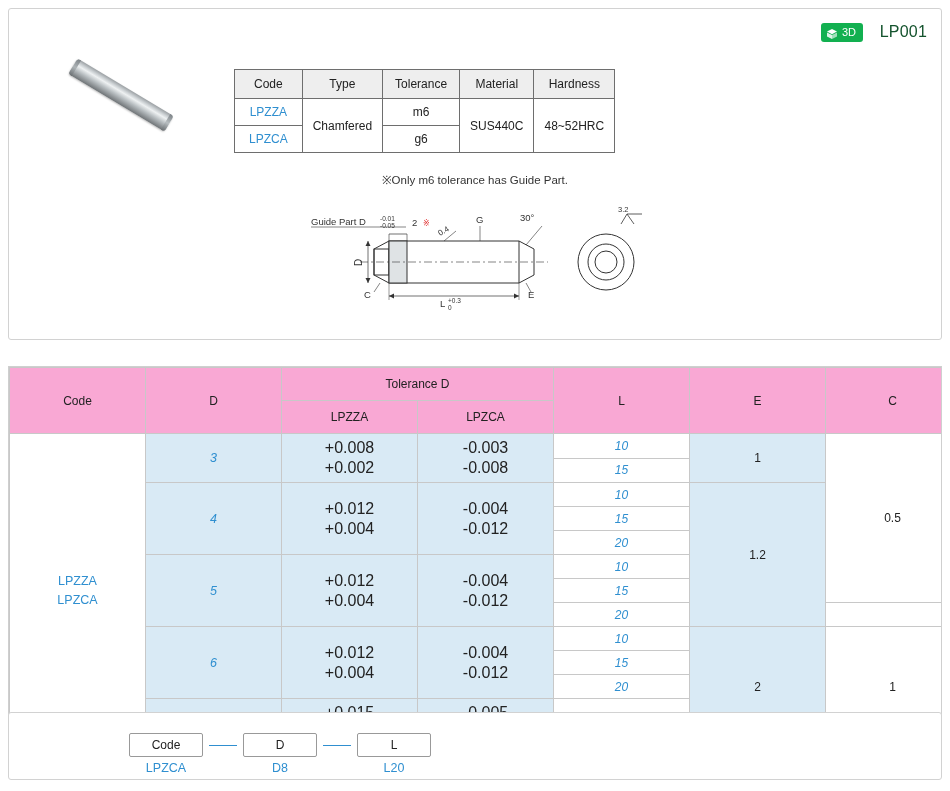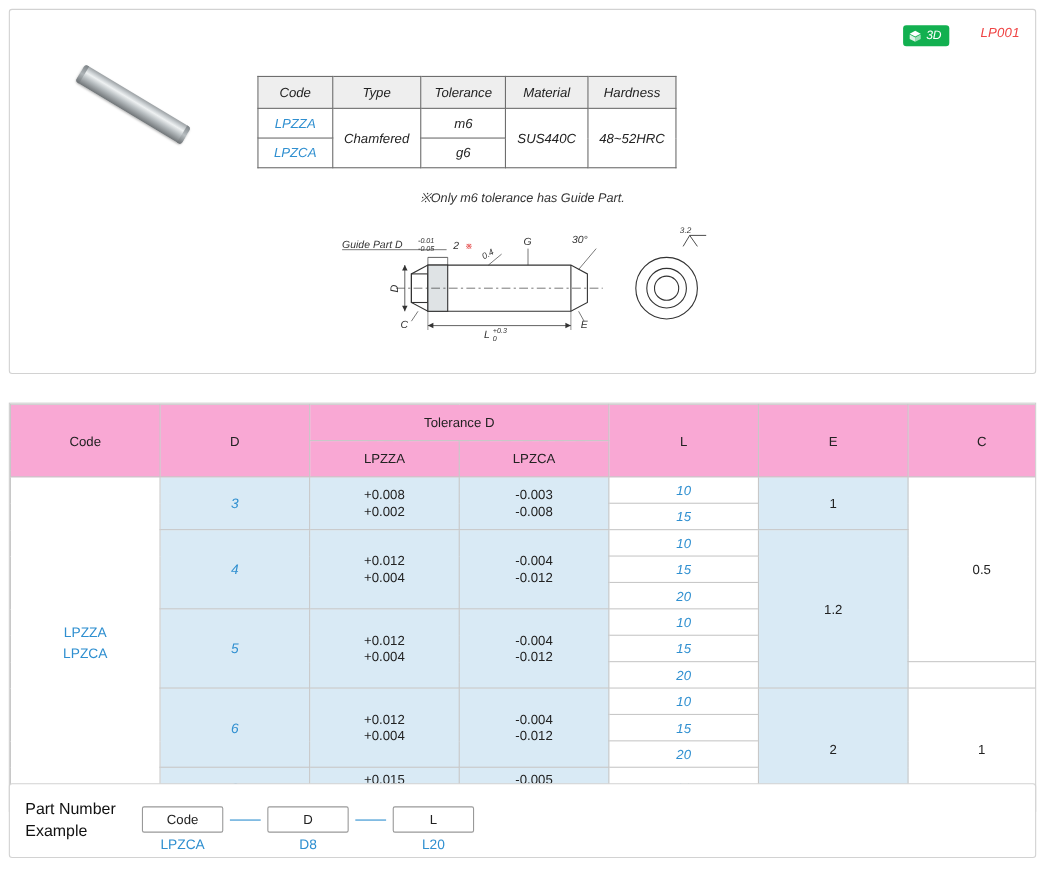--- a/index.html
+++ b/index.html
@@ -26,21 +26,20 @@
   .top-panel {
     position: absolute;
     left: 8px;
     top: 8px;
     width: 934px;
     height: 332px;
     border: 1px solid #d2d2d2;
     border-radius: 3px;
     background: #fff;
     box-sizing: border-box;
-    font-style: italic;
   }
   .badge-3d {
     position: absolute;
     right: 78px;
     top: 14px;
     height: 19px;
     padding: 0 7px 0 5px;
     background: #12b050;
     border-radius: 3px;
     color: #fff;
@@ -52,22 +51,22 @@
   }
   .badge-3d .cube {
     display: inline-block;
     width: 12px;
     height: 12px;
   }
   .code-label {
     position: absolute;
     right: 14px;
     top: 14px;
-    font-size: 12px;
-    color: #ef4444;
+    font-size: 16px;
+    color: #14532d;
     letter-spacing: 0.2px;
   }
 
   
   .pin-photo {
     position: absolute;
     left: 48px;
     top: 55px;
     width: 130px;
     height: 90px;
@@ -183,21 +182,21 @@
   .cell-white {
     background: #ffffff;
   }
   .blue-text {
     color: #2f8fd0;
     font-style: italic;
   }
   td.dval { font-size: 12.5px; }
   td.tolv {
     line-height: 1.25;
-    font-size: 12px;
+    font-size: 16px;
     padding: 4px 0;
   }
   td.lval {
     height: 21px;
     font-size: 12px;
   }
   td.codecol {
     color: #2f8fd0;
     line-height: 1.5;
     font-size: 12.5px;
@@ -520,24 +519,20 @@
             <span>-0.005</span><br>
             <span>-0.014</span>
           </td>
           <td class="cell-white lval blue-text">20</td>
         </tr>
       </tbody>
     </table>
   </div>
 
   <div class="partnum">
-    <div class="pn-title">
-      <div>Part Number</div>
-      <div>Example</div>
-    </div>
     <div class="pn-boxes">
       <div class="pn-item">
         <div class="pn-box">Code</div>
         <div class="pn-val">LPZCA</div>
       </div>
       <div class="pn-dash"></div>
       <div class="pn-item">
         <div class="pn-box">D</div>
         <div class="pn-val">D8</div>
       </div>

